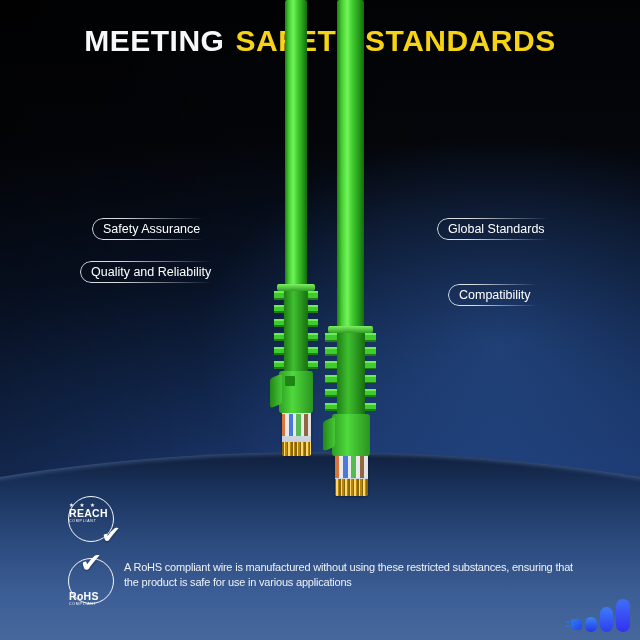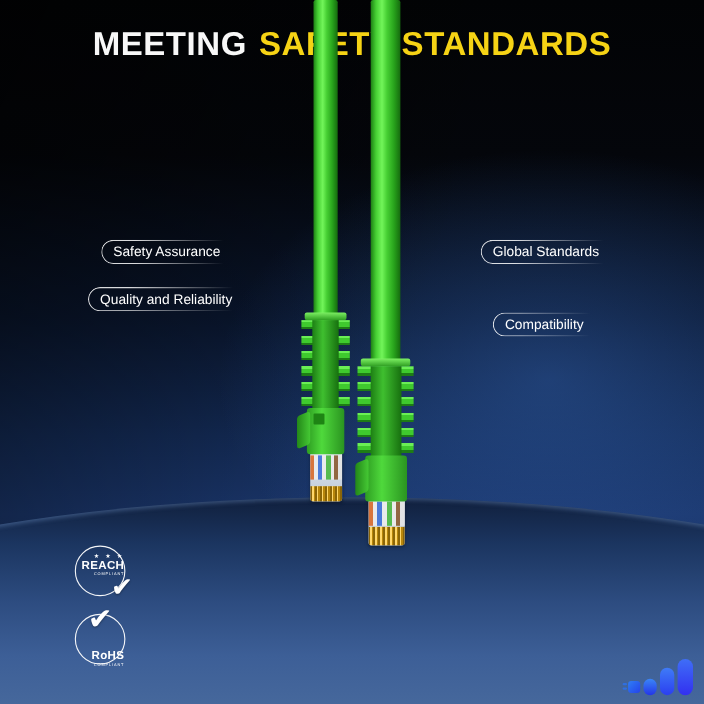--- a/index.html
+++ b/index.html
@@ -60,21 +60,21 @@
   .c-r .flange{left:328px;top:326px;width:45px;height:7px;}
   .c-r .ribs{left:325px;top:333px;width:51px;height:84px;}
   .c-r .boot{left:332px;top:414px;width:38px;height:42px;}
   .c-r .plug{left:335px;top:452px;width:33px;height:44px;}
   .c-r .pins{height:17px;}
   
   .row{position:absolute;left:68px;display:flex;gap:10px;width:520px;z-index:4;}
   .row1{top:496px;}
   .row2{top:558px;}
   .badge{position:relative;flex:0 0 44px;width:44px;height:44px;border-radius:50%;
-         border:1.5px solid rgba(255,255,255,.95);color:#fff;text-align:right;}
+         border:1.5px solid rgba(255,255,255,.95);color:#fff;text-align:left;}
   .stars{font-size:5.5px;letter-spacing:2px;margin-top:5px;}
   .bname{font-size:10.5px;font-weight:bold;letter-spacing:.3px;line-height:11px;}
   .bsub{font-size:3.5px;letter-spacing:.8px;line-height:5px;}
   .bcheck{position:absolute;color:#fff;text-shadow:0 1px 2px rgba(0,0,0,.4);}
   .badge-reach .bcheck{right:-8px;bottom:-8px;font-size:24px;}
   .badge-rohs .bcheck{left:50%;top:-12px;transform:translateX(-50%);font-size:27px;}
   .badge-rohs .bname{margin-top:32px;}
   .ctext{margin:2px 0 0 0;width:468px;color:#eef2f8;font-size:11px;line-height:14.5px;letter-spacing:-.2px;}
   
   .logo{position:absolute;right:10px;bottom:8px;display:flex;align-items:flex-end;gap:3px;z-index:4;}
@@ -148,20 +148,21 @@
       <div class="bcheck">✔</div>
     </div>
   </div>
 
   <div class="row row2">
     <div class="badge badge-rohs">
       <div class="bcheck">✔</div>
       <div class="bname">RoHS</div>
       <div class="bsub">COMPLIANT</div>
     </div>
+    <p class="ctext">A RoHS compliant wire is manufactured without using these restricted substances, ensuring that the product is safe for use in various applications</p>
   </div>
 
   <div class="logo">
     <div class="logo-plug"></div>
     <div class="bar bar1"></div>
     <div class="bar bar2"></div>
     <div class="bar bar3"></div>
   </div>
 </div>
 

